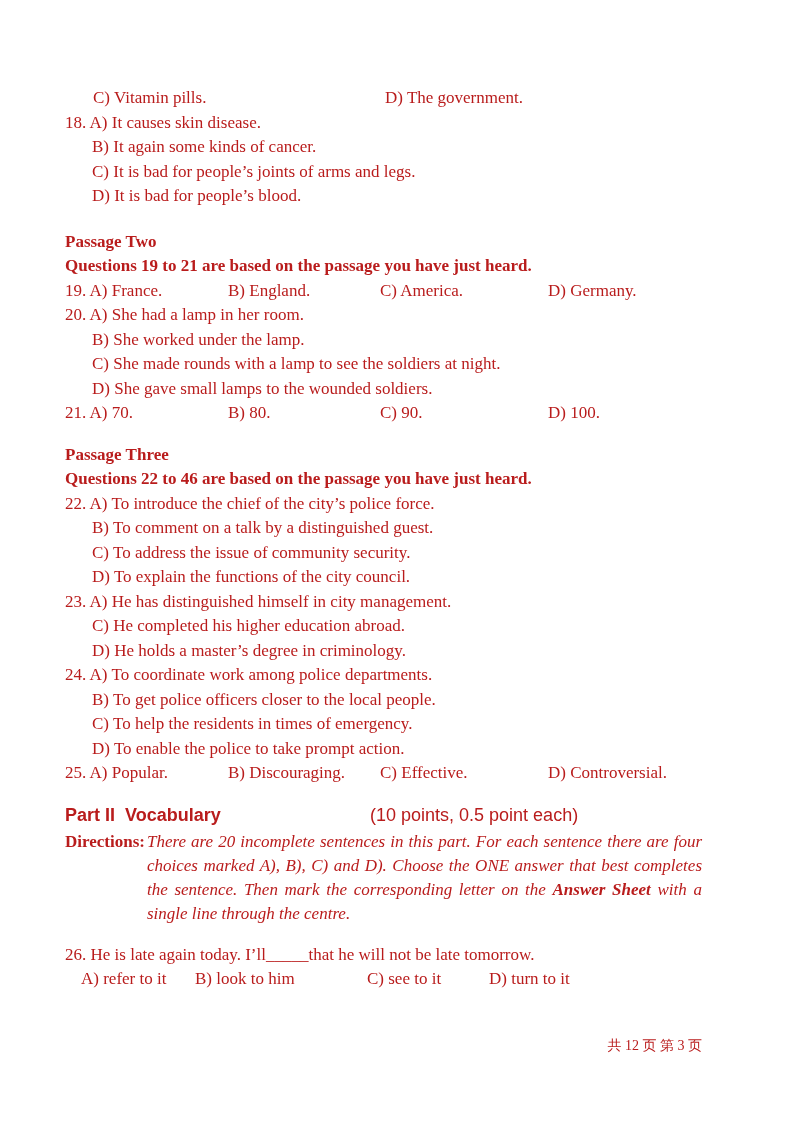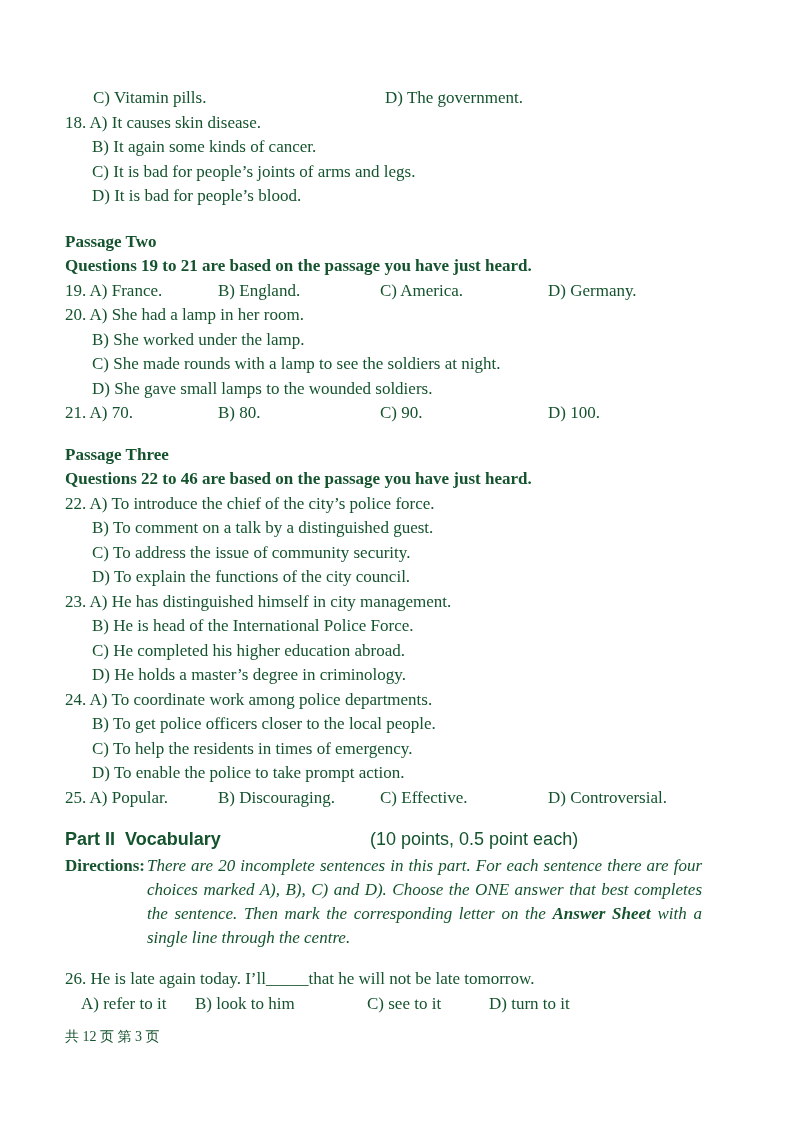--- a/index.html
+++ b/index.html
@@ -1,26 +1,26 @@
 <!DOCTYPE html>
 <html><head>
 <meta charset="utf-8">
 <style>
   html,body{margin:0;padding:0;background:#ffffff;}
   .page{
-    width:794px;height:1122px;background:#ffffff;color:#14532d;
+    width:794px;height:1122px;background:#ffffff;color:#b91c1c;
     font-family:"Liberation Serif",serif;font-size:17px;
     box-sizing:border-box;padding:86px 92px 0 65px;position:relative;overflow:hidden;
   }
   .ln{position:relative;height:24.5px;line-height:24.5px;white-space:nowrap;}
   .bold{font-weight:bold;}
   .indent{padding-left:27px;}
   .abs{position:absolute;top:0;}
   .col-q{left:0;}
-  .col-b{left:153px;text-align:right;}
+  .col-b{left:163px;text-align:right;}
   .col-c{left:315px;}
   .col-d{left:483px;}
   .col-c17{left:28px;}
   .col-d17{left:320px;}
   .gap-a{height:21px;}
   .gap-b{height:17px;}
   .gap-c{height:14px;}
   .gap-d{height:17px;}
   .gap-e{height:11px;}
   .p2row{
@@ -32,21 +32,21 @@
   .directions{
     position:relative;padding-left:82px;line-height:24px;
     text-align:justify;font-style:italic;
   }
   .dir-label{position:absolute;left:0;top:0;font-style:normal;font-weight:bold;}
   .dir-strong{font-weight:bold;}
   .q26a{left:16px;}
   .q26b{left:130px;}
   .q26c{left:302px;}
   .q26d{left:424px;}
-  .footer{height:20px;line-height:20px;text-align:left;font-size:14px;}
+  .footer{height:20px;line-height:20px;text-align:right;font-size:14px;margin-top:33px;}
 </style>
 </head>
 <body>
 
 <div class="page">
 
   <div class="ln">
     <span class="abs col-c17">C) Vitamin pills.</span>
     <span class="abs col-d17">D) The government.</span>
   </div>
@@ -84,21 +84,20 @@
 
   <div class="ln bold">Passage Three</div>
   <div class="ln bold">Questions 22 to 46 are based on the passage you have just heard.</div>
 
   <div class="ln">22. A) To introduce the chief of the city’s police force.</div>
   <div class="ln indent">B) To comment on a talk by a distinguished guest.</div>
   <div class="ln indent">C) To address the issue of community security.</div>
   <div class="ln indent">D) To explain the functions of the city council.</div>
 
   <div class="ln">23. A) He has distinguished himself in city management.</div>
-  <div class="ln indent">B) He is head of the International Police Force.</div>
   <div class="ln indent">C) He completed his higher education abroad.</div>
   <div class="ln indent">D) He holds a master’s degree in criminology.</div>
 
   <div class="ln">24. A) To coordinate work among police departments.</div>
   <div class="ln indent">B) To get police officers closer to the local people.</div>
   <div class="ln indent">C) To help the residents in times of emergency.</div>
   <div class="ln indent">D) To enable the police to take prompt action.</div>
 
   <div class="ln">
     <span class="abs col-q">25. A) Popular.</span>

